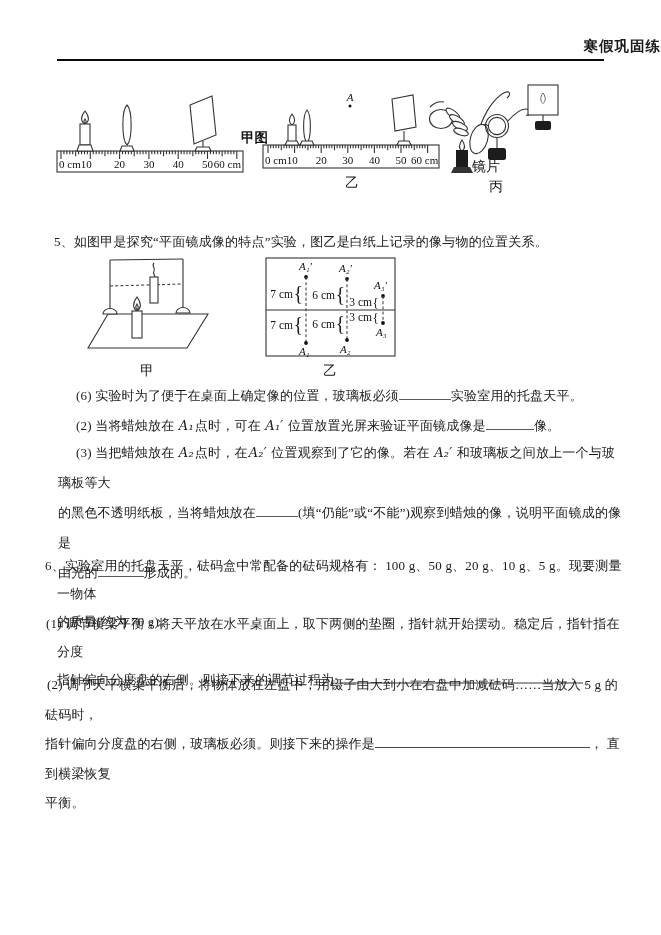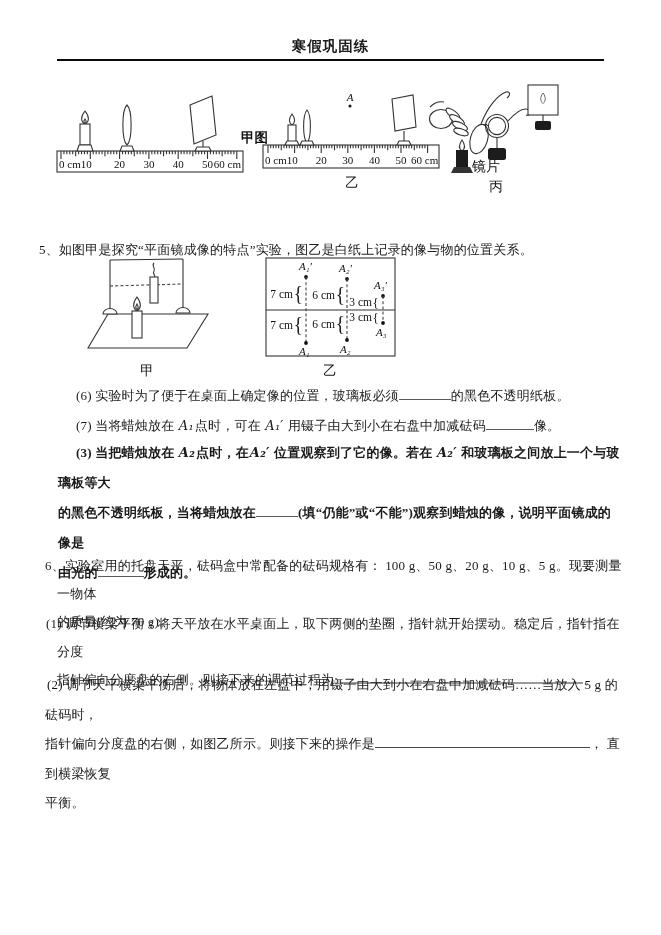--- a/index.html
+++ b/index.html
@@ -2,21 +2,21 @@
 <html><head>
 <meta charset="utf-8">
 <style>
   html,body{margin:0;padding:0;}
   body{
     width:661px;height:935px;background:#ffffff;position:relative;overflow:hidden;
     font-family:"Liberation Serif","DejaVu Serif",serif;color:#1a1a1a;
   }
   .abs{position:absolute;}
   .txt{font-size:13px;line-height:29px;letter-spacing:.2px;}
-  .title{font-weight:bold;font-size:14.5px;text-align:center;letter-spacing:1px;}
+  .title{font-weight:bold;font-size:14.5px;text-align:right;letter-spacing:1px;}
   .rule{border-top:2px solid #0a0a0a;height:0;}
   .var{font-style:italic;font-family:"DejaVu Serif",serif;padding:0 1px;}
   .blank{display:inline-block;height:.85em;border-bottom:1.3px solid #5a5a5a;vertical-align:baseline;}
   .blank.gray{border-bottom:2px solid #9a9a9a;}
   .blank.dark{border-bottom:1.6px solid #474747;}
   svg .s{stroke:#333;fill:none;stroke-width:1.1;}
   svg .sw{stroke:#333;fill:#fff;stroke-width:1.1;}
   svg .dk{fill:#1c1c1c;stroke:none;}
   svg .dk2{fill:#333;stroke:none;}
   svg .dash{stroke:#444;fill:none;stroke-width:1.1;stroke-dasharray:3,2.2;}
@@ -125,21 +125,21 @@
     <g>
       <rect class="sw" x="483" y="2" width="30" height="30" stroke-width="1.2"></rect>
       <path d="M498,10 C495,14 495,18 498,20.5 C501,18 501,14 498,10 Z" fill="none" stroke="#666" stroke-width="1"></path>
       <line class="s" x1="498" y1="32" x2="498" y2="38" stroke-width="2"></line>
       <rect class="dk" x="490" y="38" width="16" height="9" rx="2"></rect>
     </g>
     <text class="cap" x="451" y="108" text-anchor="middle">丙</text>
   </g>
 </svg>
 
-<div class="abs txt" style="top:227px;left:39px;width:585px;margin-top:8px;">
+<div class="abs txt" style="top:227px;left:54px;width:585px;">
   <span>5、如图甲是探究“平面镜成像的特点”实验，图乙是白纸上记录的像与物的位置关系。</span>
 </div>
 
 <svg class="abs" style="left:70px;top:253px;" width="185" height="130" viewBox="0 0 185 130">
   <g>
     <line class="s" x1="40" y1="7" x2="113" y2="6"></line>
     <line class="s" x1="40" y1="7" x2="40" y2="61"></line>
     <line class="s" x1="113" y1="6" x2="113" y2="60"></line>
     <line class="dash" x1="40" y1="33" x2="113" y2="31"></line>
   </g>
@@ -195,40 +195,40 @@
     <text class="dist" x="117" y="53" text-anchor="end">3 cm</text>
     <text class="brace sm" x="117.5" y="54">{</text>
     <text class="dist" x="117" y="68" text-anchor="end">3 cm</text>
     <text class="brace sm" x="117.5" y="69">{</text>
   </g>
 
   <text class="cap" x="75" y="122" text-anchor="middle">乙</text>
 </svg>
 
 <div class="abs txt" style="top:381px;left:76px;width:545px;">
-  <span>(6) 实验时为了便于在桌面上确定像的位置，玻璃板必须</span><span class="blank" style="width:52px;"></span><span>的黑色不透明纸板。</span>
+  <span>(6) 实验时为了便于在桌面上确定像的位置，玻璃板必须</span><span class="blank" style="width:52px;"></span><span>实验室用的托盘天平。</span>
 </div>
 
 <div class="abs txt" style="top:411px;left:76px;width:545px;">
-  <span>(7) 当将蜡烛放在 </span><span class="var">A₁</span><span>点时，可在 </span><span class="var">A₁′</span><span> 用镊子由大到小在右盘中加减砝码</span><span class="blank" style="width:48px;"></span><span>像。</span>
-</div>
-
-<div class="abs txt" style="top:438px;left:58px;width:566px;text-indent:18px;line-height:30px;font-weight:bold;">
+  <span>(2) 当将蜡烛放在 </span><span class="var">A₁</span><span>点时，可在 </span><span class="var">A₁′</span><span> 位置放置光屏来验证平面镜成像是</span><span class="blank" style="width:48px;"></span><span>像。</span>
+</div>
+
+<div class="abs txt" style="top:438px;left:58px;width:566px;text-indent:18px;line-height:30px;">
   <span>(3) 当把蜡烛放在 </span><span class="var">A₂</span><span>点时，在</span><span class="var">A₂′</span><span> 位置观察到了它的像。若在 </span><span class="var">A₂′</span><span> 和玻璃板之间放上一个与玻璃板等大</span><br>
   <span>的黑色不透明纸板，当将蜡烛放在</span><span class="blank" style="width:42px;"></span><span>(填“仍能”或“不能”)观察到蜡烛的像，说明平面镜成的像是</span><br>
   <span>由光的</span><span class="blank" style="width:46px;"></span><span>形成的。</span>
 </div>
 
 <div class="abs txt" style="top:552px;left:57px;width:566px;text-indent:-12px;line-height:28px;">
   <span>6、实验室用的托盘天平，砝码盒中常配备的砝码规格有：  100 g、50 g、20 g、10 g、5 g。现要测量一物体</span><br>
   <span>的质量(约为 70 g)。</span>
 </div>
 
 <div class="abs txt" style="top:610px;left:57px;width:568px;text-indent:-11px;line-height:28px;">
   <span>(1) 调节横梁平衡：将天平放在水平桌面上，取下两侧的垫圈，指针就开始摆动。稳定后，指针指在分度</span><br>
   <span>指针偏向分度盘的右侧。则接下来的调节过程为: </span><span class="blank gray" style="width:242px;"></span><span>。</span>
 </div>
 
 <div class="abs txt" style="top:670px;left:45px;width:582px;text-indent:2px;line-height:29.5px;">
   <span>(2) 调节天平横梁平衡后，将物体放在左盘中，用镊子由大到小在右盘中加减砝码……当放入 5 g 的砝码时，</span><br>
-  <span>指针偏向分度盘的右侧，如图乙所示。则接下来的操作是</span><span class="blank dark" style="width:215px;"></span><span>，  直到横梁恢复</span><br>
+  <span>指针偏向分度盘的右侧，玻璃板必须。则接下来的操作是</span><span class="blank dark" style="width:215px;"></span><span>，  直到横梁恢复</span><br>
   <span>平衡。</span>
 </div>
 
 </body></html>

